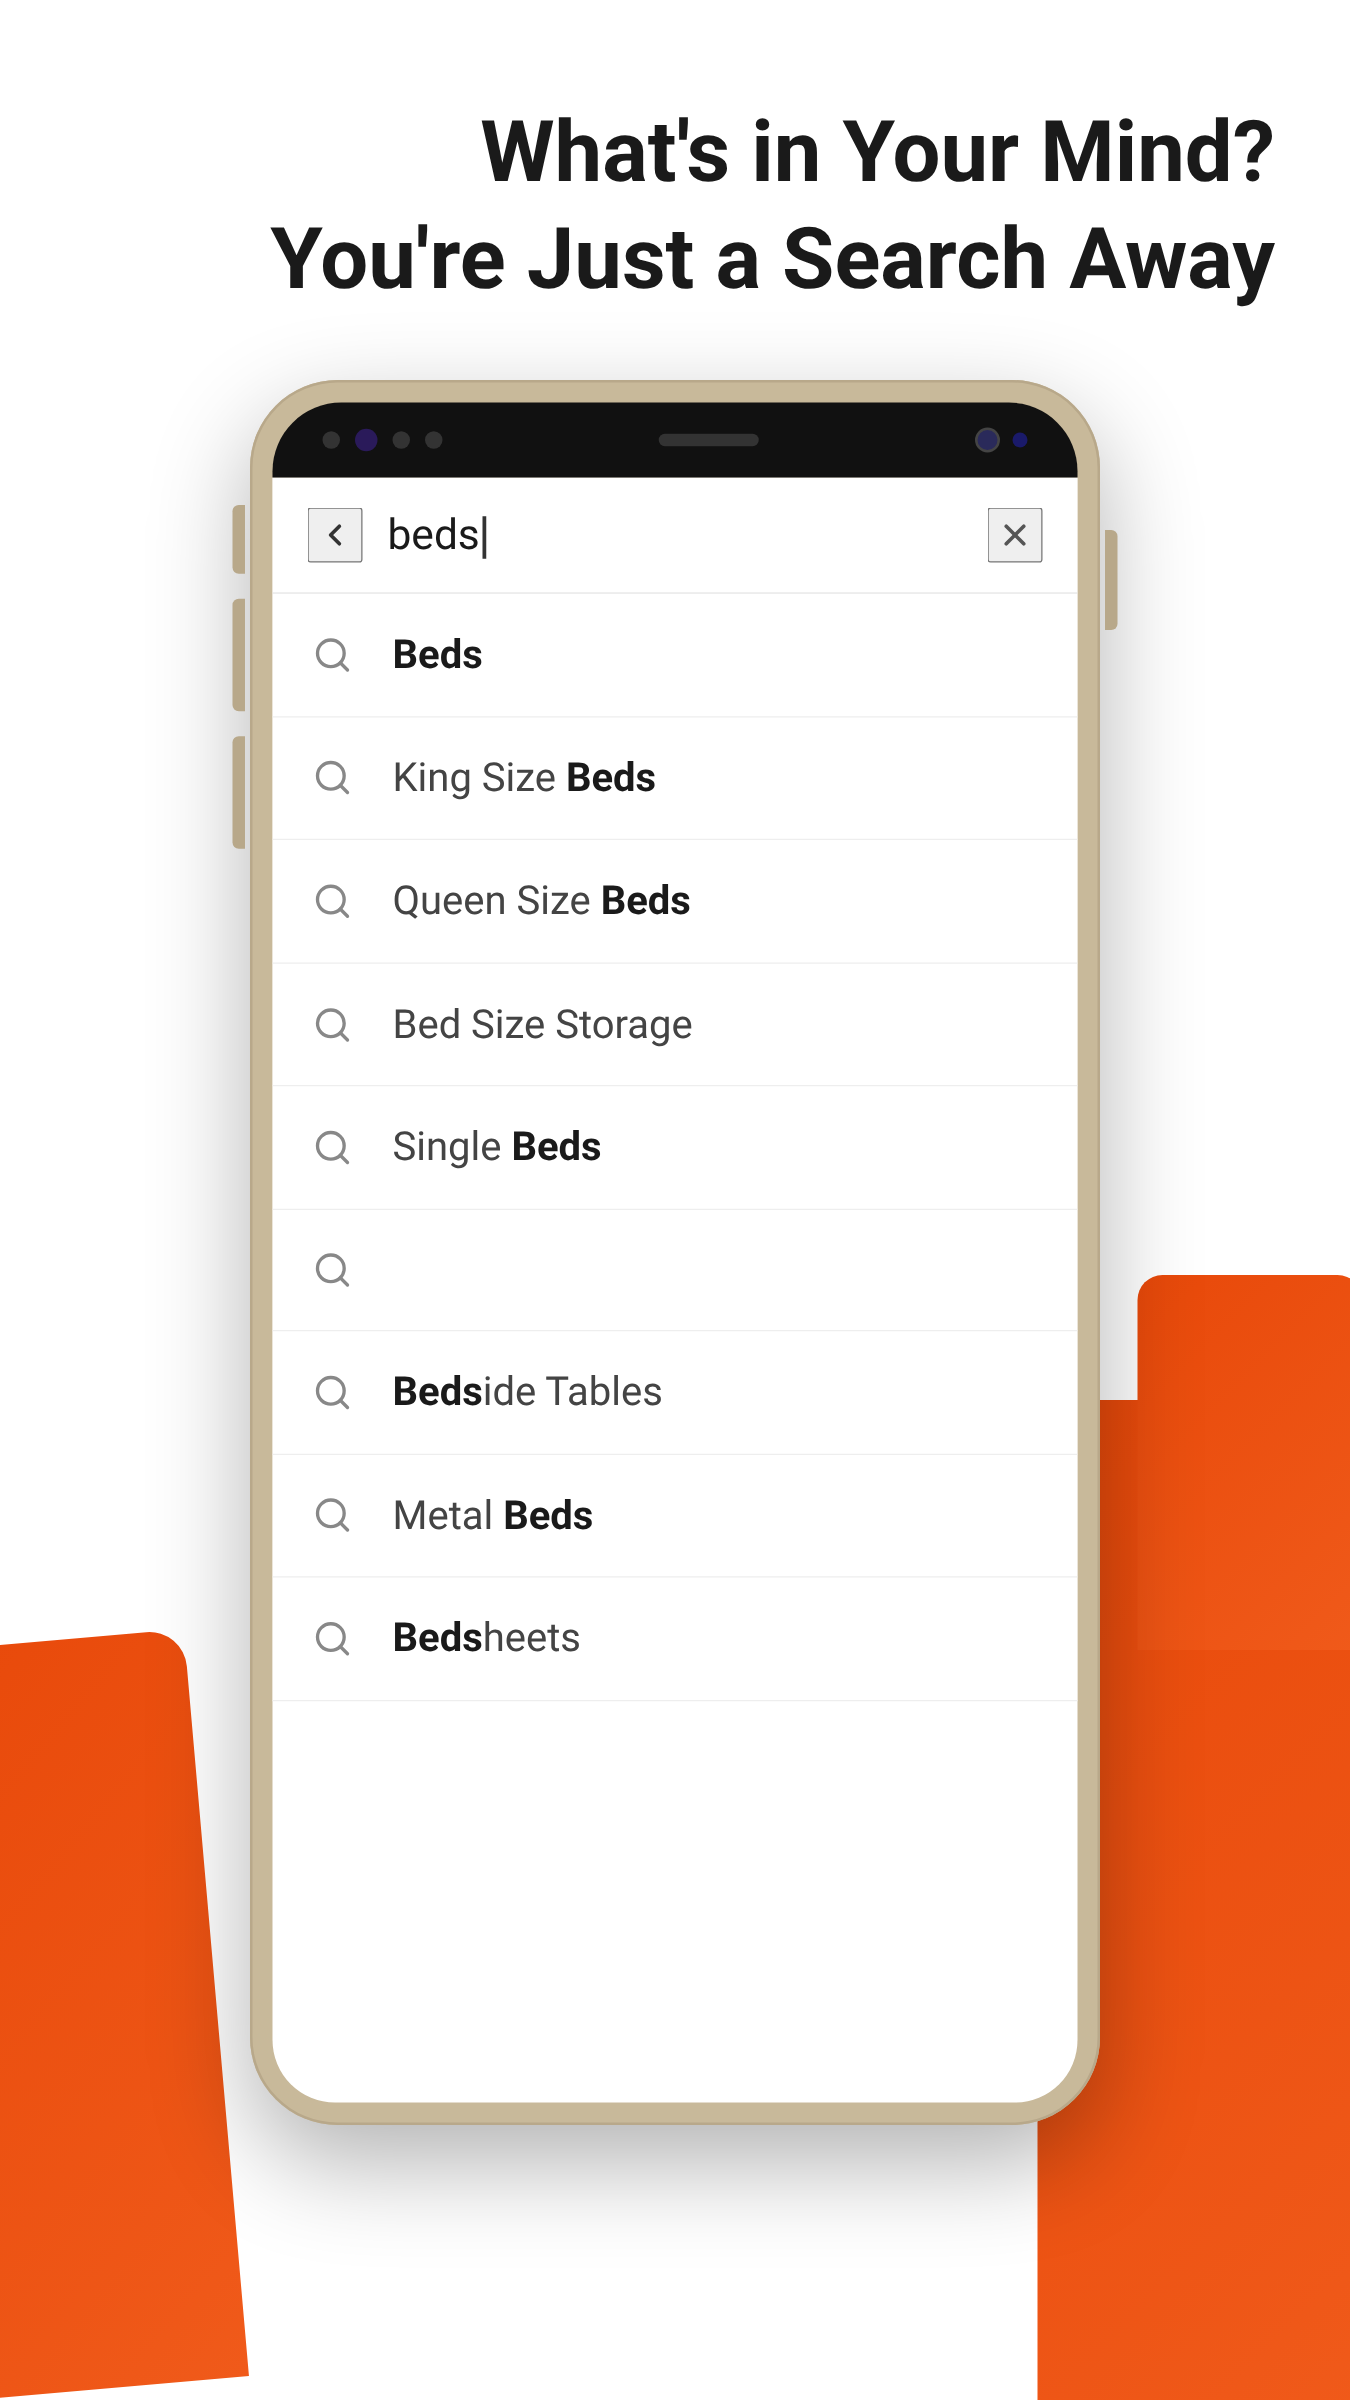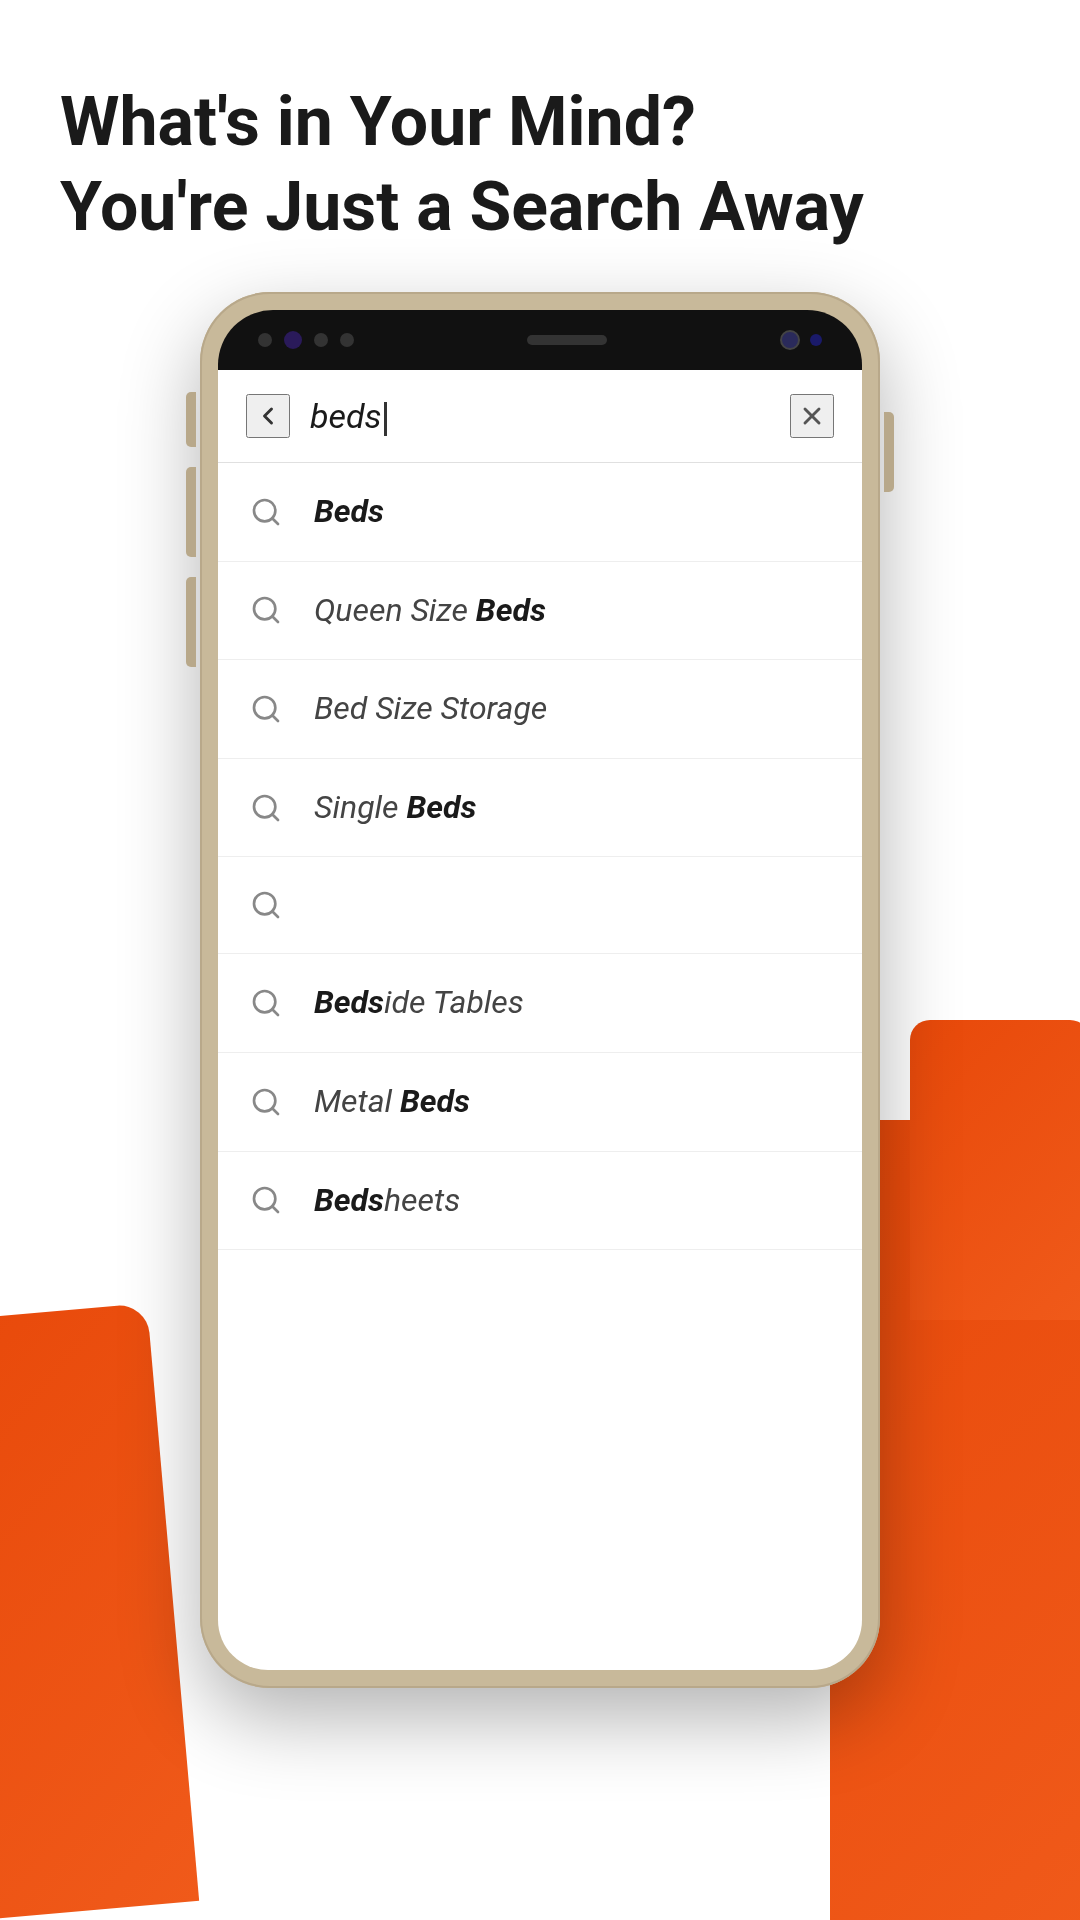--- a/index.html
+++ b/index.html
@@ -58,40 +58,39 @@
       width: 180px;
       height: 300px;
       background: linear-gradient(135deg, #e8490a, #f05a1a);
       border-radius: 20px 20px 0 0;
     }
 
     
     .header-section {
       position: relative;
       z-index: 2;
-      text-align: left;
-      padding: 80px 60px 42px;
+      text-align: right;
+      padding: 80px 60px 54px;
     }
 
     .header-title {
       font-size: 68px;
       font-weight: 700;
       color: #1a1a1a;
       line-height: 1.25;
     }
 
     
     .phone-container {
       position: relative;
       z-index: 2;
       display: flex;
       justify-content: center;
       align-items: flex-start;
       padding: 0 77px;
-      font-style: italic;
     }
 
     .phone-frame {
       width: 680px;
       background: #c8b99a;
       border-radius: 70px;
       padding: 18px;
       box-shadow: 0 30px 80px rgba(0,0,0,0.3), inset 0 0 0 2px #b8a88a;
       position: relative;
     }
@@ -355,20 +354,29 @@
         <li class="suggestion-item">
           <div class="search-icon-wrap">
             <svg width="32" height="32" viewBox="0 0 24 24" fill="none" stroke="#888" stroke-width="2" stroke-linecap="round" stroke-linejoin="round">
               <circle cx="11" cy="11" r="8"></circle>
               <line x1="21" y1="21" x2="16.65" y2="16.65"></line>
             </svg>
           </div>
           <span class="suggestion-text"><strong>Beds</strong></span>
         </li>
 
+        <li class="suggestion-item">
+          <div class="search-icon-wrap">
+            <svg width="32" height="32" viewBox="0 0 24 24" fill="none" stroke="#888" stroke-width="2" stroke-linecap="round" stroke-linejoin="round">
+              <circle cx="11" cy="11" r="8"></circle>
+              <line x1="21" y1="21" x2="16.65" y2="16.65"></line>
+            </svg>
+          </div>
+          <span class="suggestion-text">King Size <strong>Beds</strong></span>
+        </li>
 
         <li class="suggestion-item">
           <div class="search-icon-wrap">
             <svg width="32" height="32" viewBox="0 0 24 24" fill="none" stroke="#888" stroke-width="2" stroke-linecap="round" stroke-linejoin="round">
               <circle cx="11" cy="11" r="8"></circle>
               <line x1="21" y1="21" x2="16.65" y2="16.65"></line>
             </svg>
           </div>
           <span class="suggestion-text">Queen Size <strong>Beds</strong></span>
         </li>

